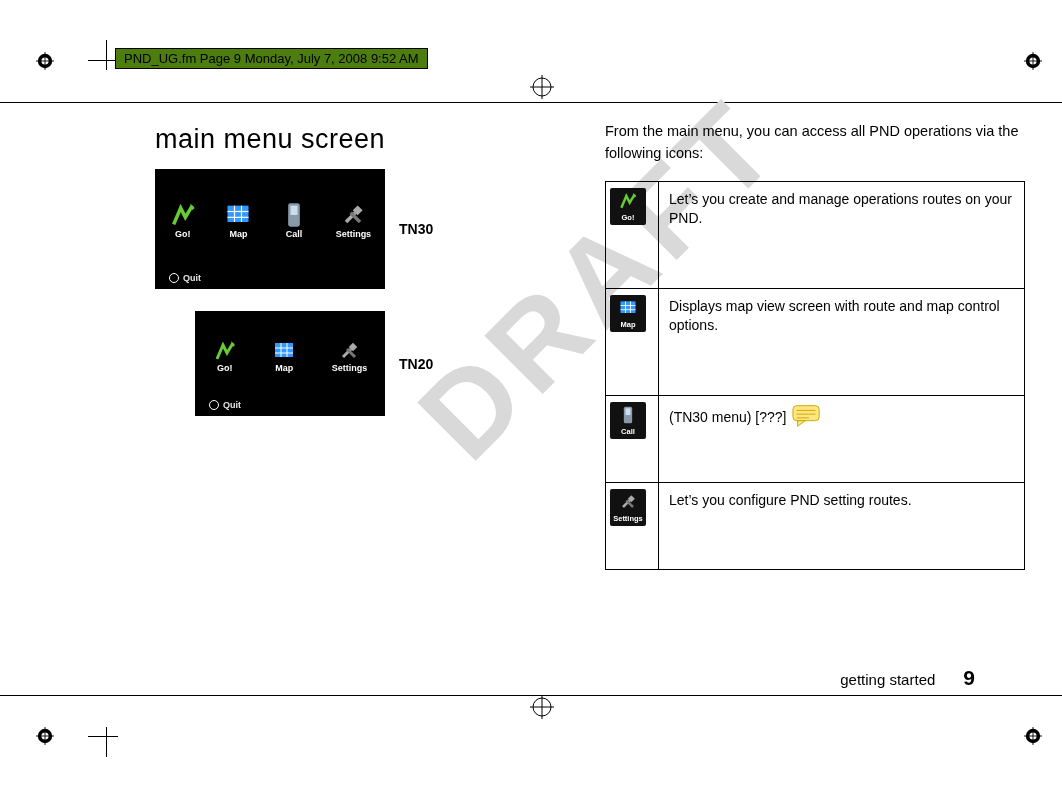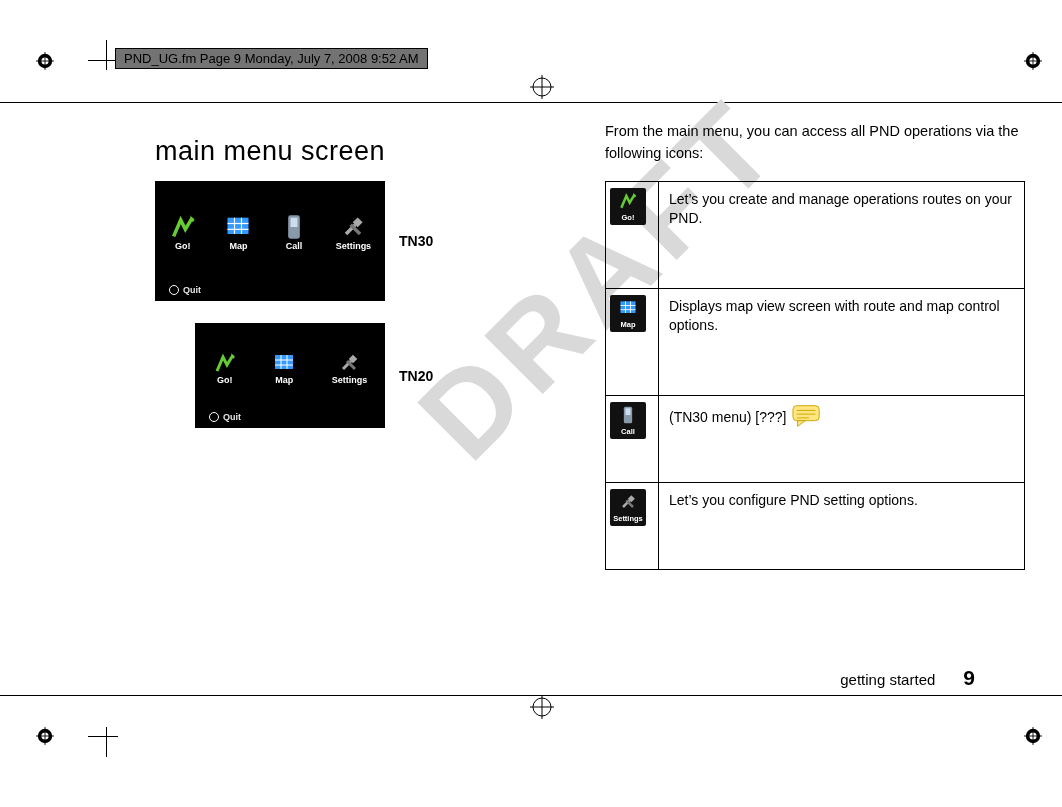--- a/index.html
+++ b/index.html
@@ -29,21 +29,21 @@
   .long-top{position:absolute;left:0;top:102px;width:1062px;height:1px;background:#000}
   .long-bot{position:absolute;left:0;bottom:111px;width:1062px;height:1px;background:#000}
 
   
   .hdr-frame{
     position:absolute;
     left:115px;top:48px;
     border:1px solid #000;
     padding:2px 8px;
     font-size:13px;
-    background:#737373;
+    background:#4d7c0f;
   }
   
   .draft{
     position:absolute;
     right:240px;top:210px;
     font-size:120px;
     font-weight:700;
     color:#d9d9d9;
     transform:rotate(-45deg);
     letter-spacing:8px;
@@ -56,21 +56,21 @@
     left:155px;top:120px;
     width:870px;height:560px;
     z-index:1;
   }
   .cols{display:flex;gap:30px}
   .col{flex:1}
 
   h1.title{
     font-weight:400;
     font-size:27px;
-    margin:16px 0 14px 0;
+    margin:4px 0 14px 0;
     color:#000;
     letter-spacing:0.5px;
     font-family:Arial,Helvetica,sans-serif;
   }
   .para{font-size:14.5px;line-height:1.55;margin:0 0 16px 0}
 
   
   .shotwrap{display:flex;align-items:center;gap:14px;margin-bottom:22px}
   .shot{
     background:#000;
@@ -344,21 +344,21 @@
           <td class="icell">
             <div class="ico">
                   <svg viewBox="0 0 24 24">
                     <path d="M6 18 L14 10" stroke="#aaa" stroke-width="3"></path>
                     <rect x="13" y="5" width="6" height="6" fill="#aaa" transform="rotate(45 16 8)"></rect>
                     <path d="M18 18 L10 10" stroke="#777" stroke-width="3"></path>
                   </svg>
                   <span>Settings</span>
                 </div>
           </td>
-          <td style="height:70px"><span>Let’s you configure PND setting options.</span></td>
+          <td style="height:70px"><span>Let’s you configure PND setting routes.</span></td>
         </tr>
       </tbody>
         </table>
     </div>
   </div>
 
   <div class="footer">
     <span>getting started</span>
     <span class="pg">9</span>
   </div>

